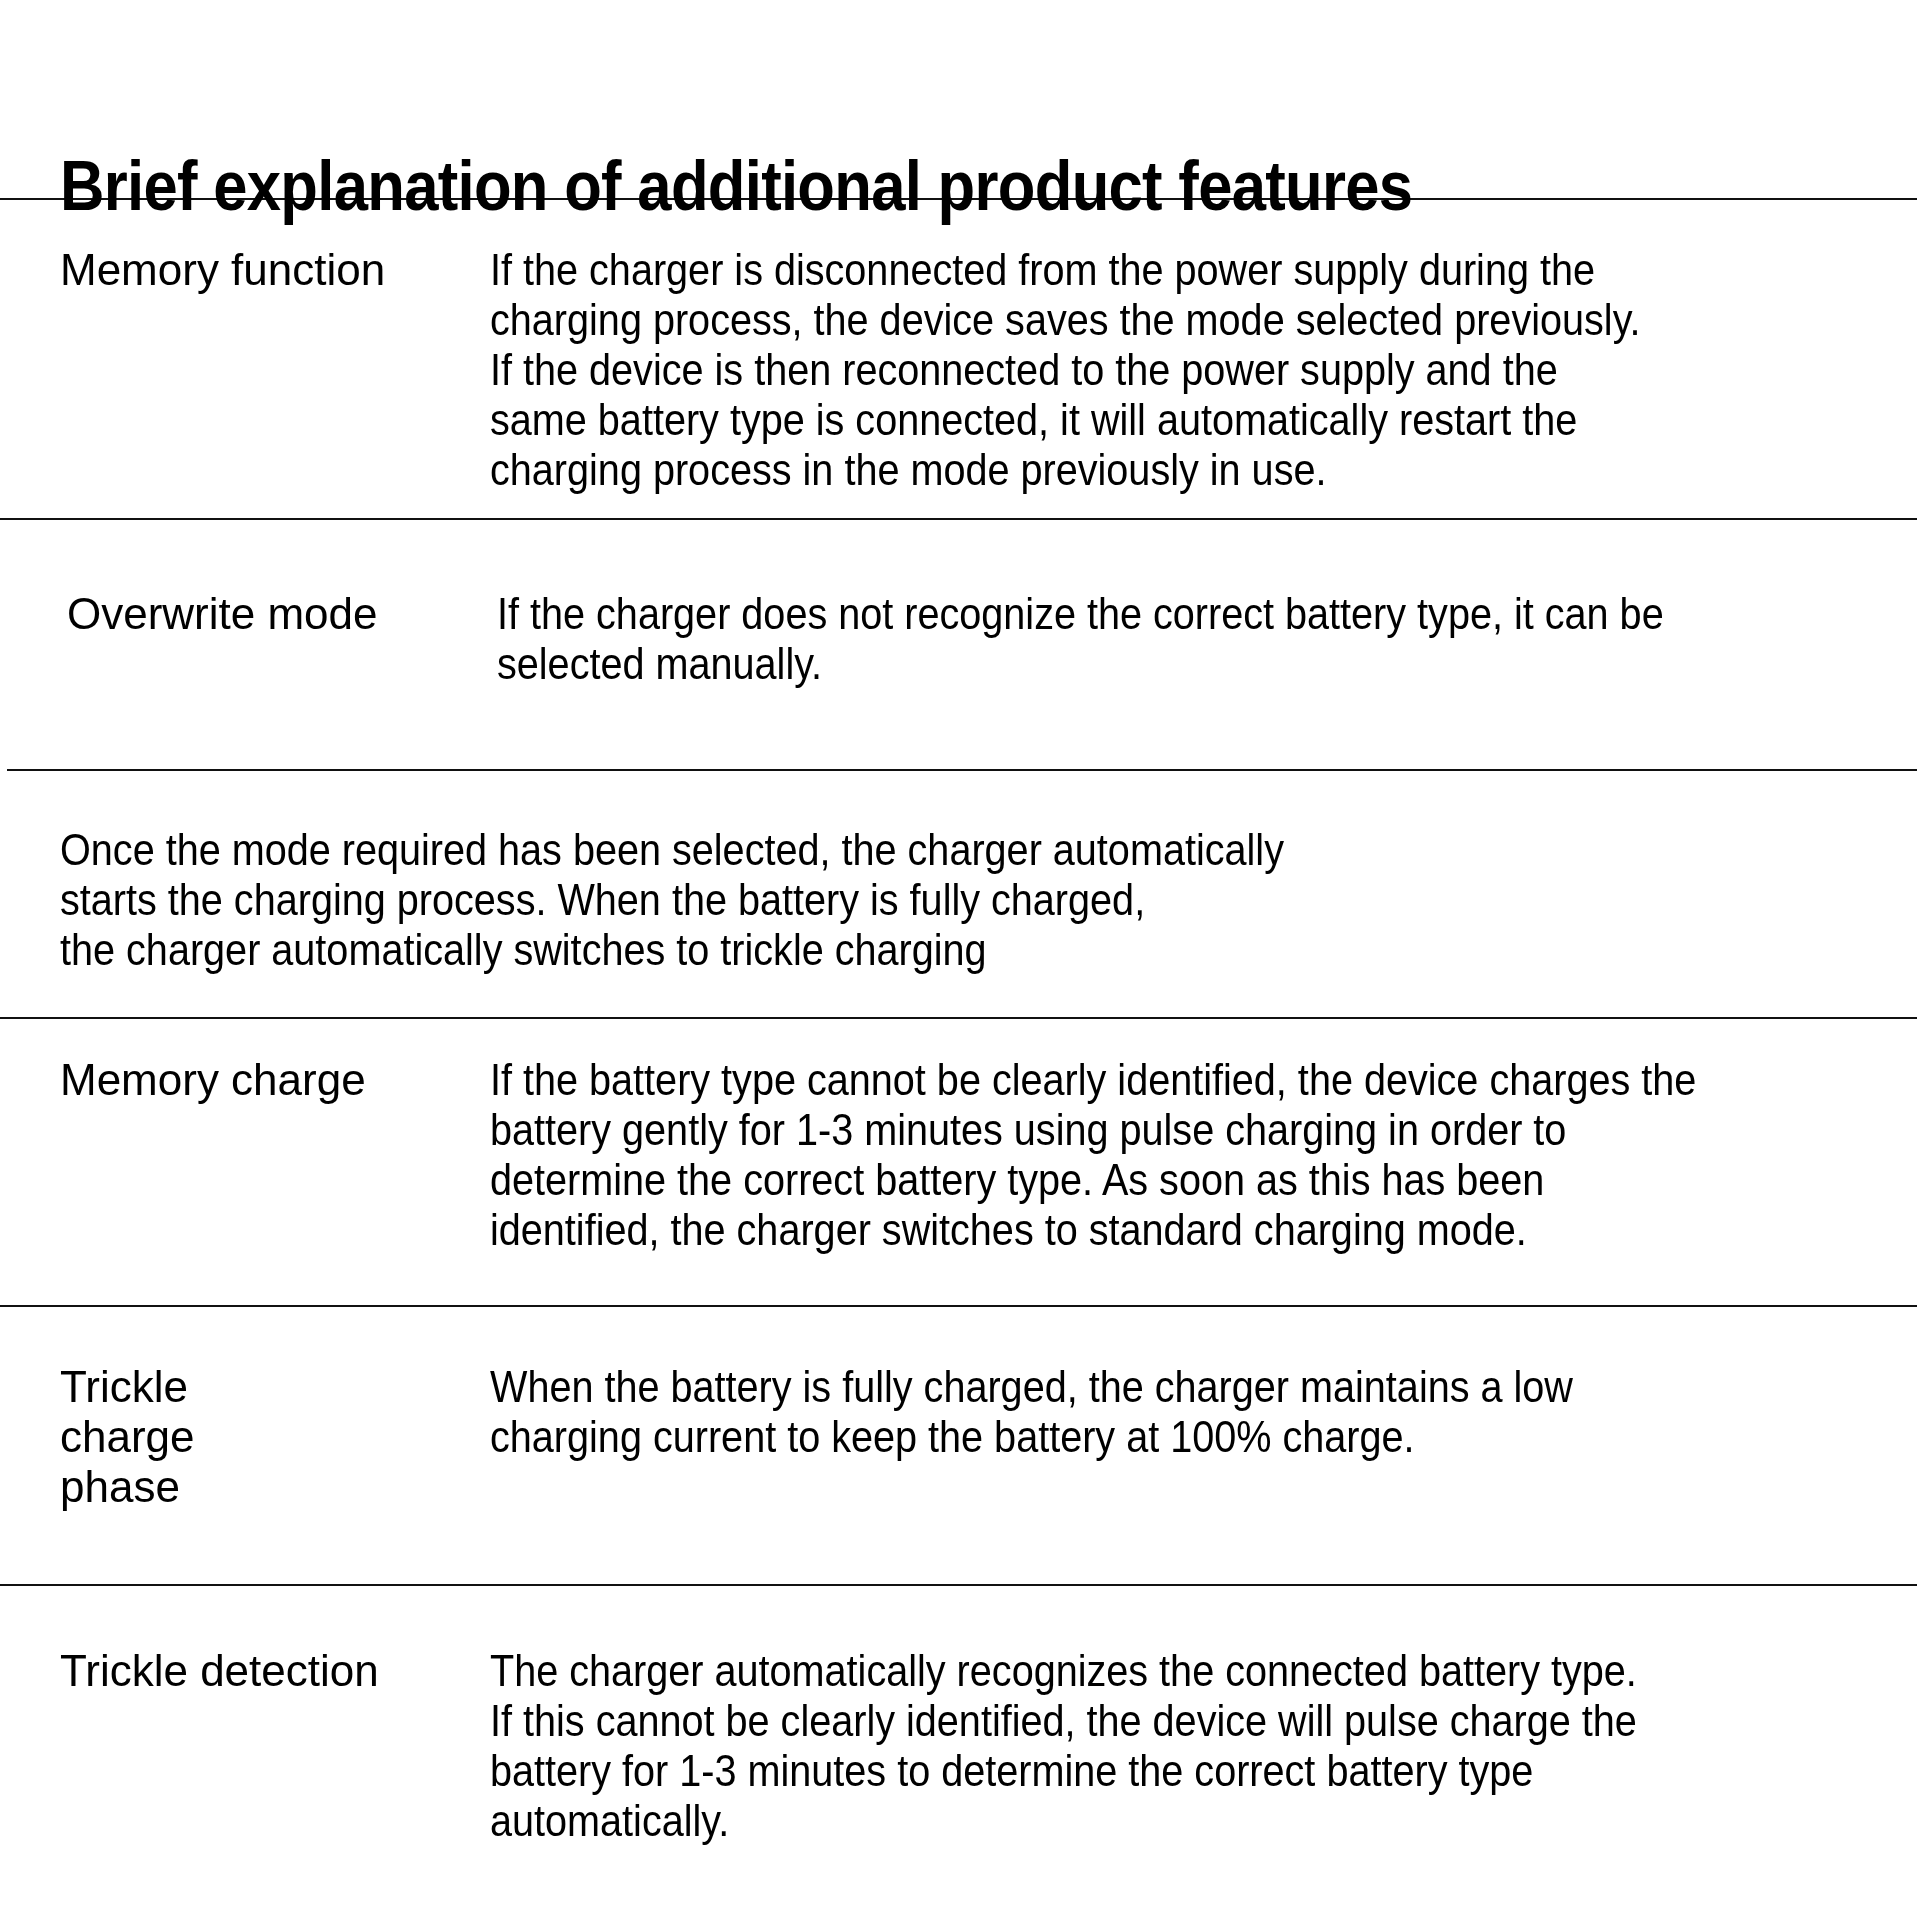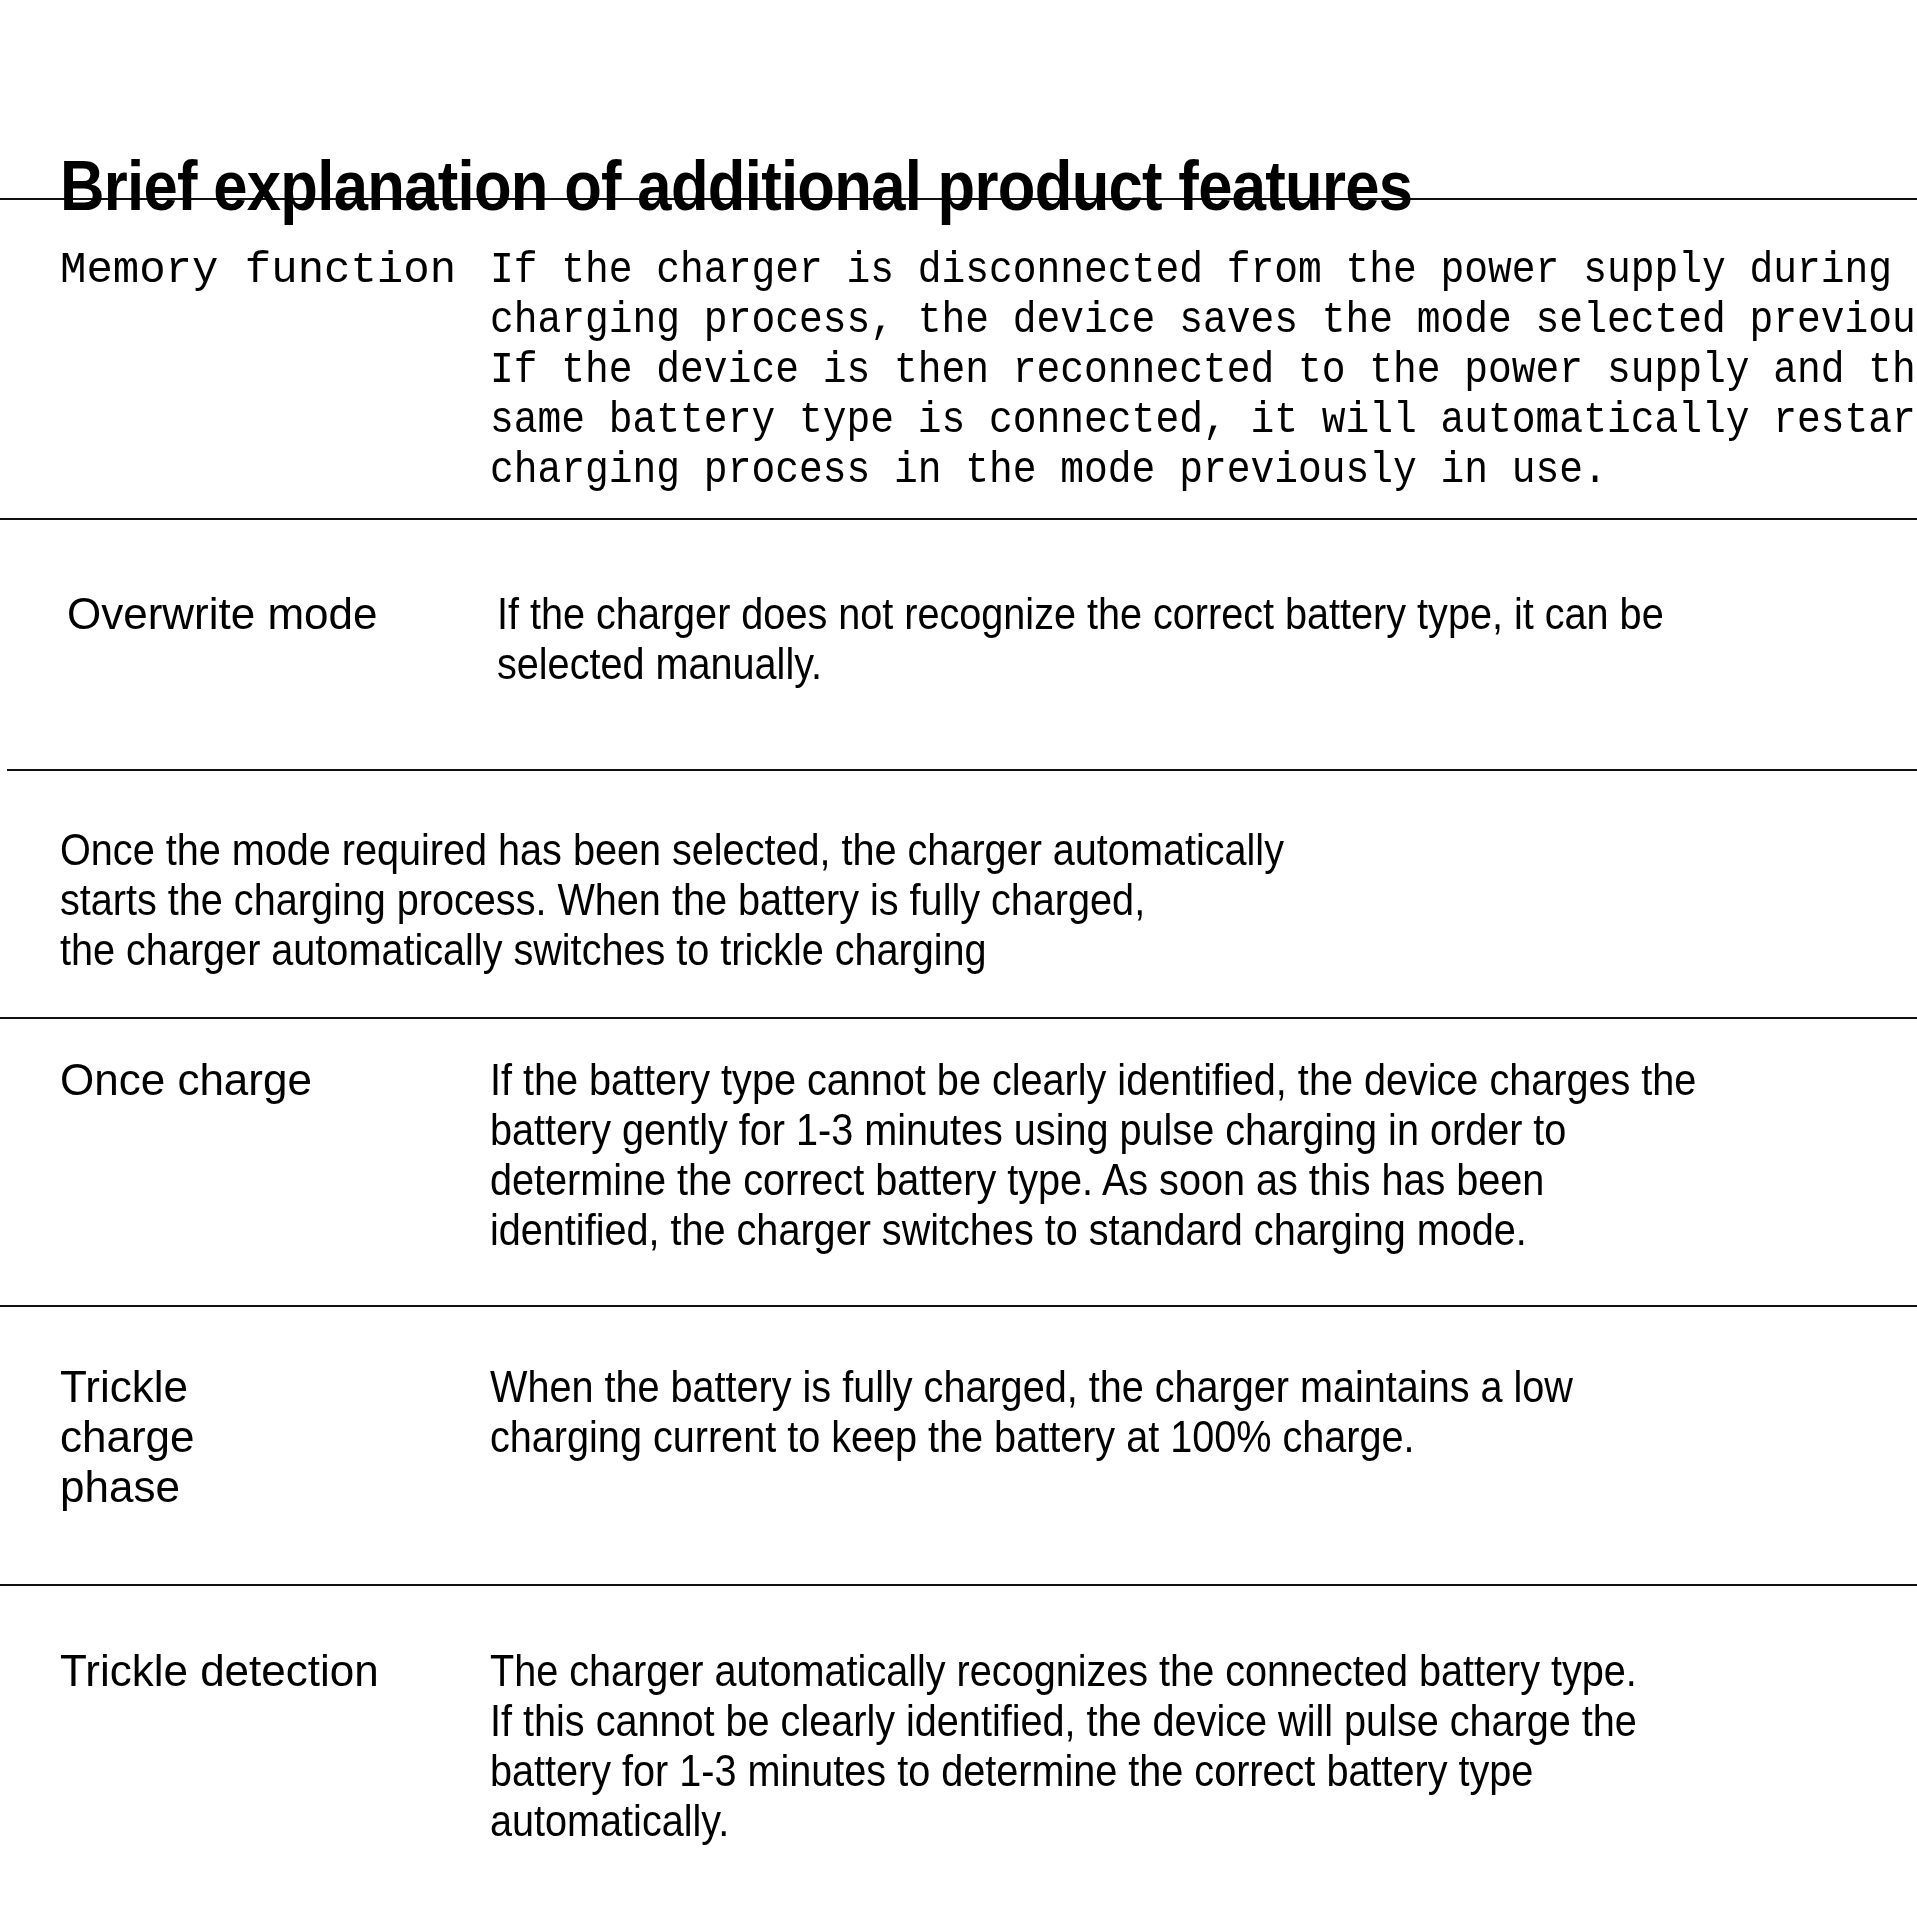--- a/index.html
+++ b/index.html
@@ -55,21 +55,21 @@
     line-height: 50px;
     white-space: pre;
   }
   .desc {
     font-size: 44px;
     line-height: 50px;
     white-space: pre;
     transform: scaleX(0.9);
     transform-origin: left top;
   }
-  .row1 { padding-top: 45px; padding-bottom: 23px; font-family: Liberation Mono, monospace; }
+  .row1 { padding-top: 45px; padding-bottom: 23px; }
   .row2 { padding-top: 69px; padding-bottom: 80px; margin-left: 7px; }
   .row3 { padding-top: 54px; padding-bottom: 42px; }
   .row4 { padding-top: 36px; padding-bottom: 50px; }
   .row5 { padding-top: 55px; padding-bottom: 72px; }
   .row6 { padding-top: 60px; padding-bottom: 46px; }
 </style>
 </head>
 <body>
 
 <div class="page">
@@ -95,21 +95,21 @@
 selected manually.</div>
     </div>
 
     <div class="row row3">
       <div class="desc">Once the mode required has been selected, the charger automatically
 starts the charging process. When the battery is fully charged,
 the charger automatically switches to trickle charging</div>
     </div>
 
     <div class="row row4">
-      <div class="feature">Once charge</div>
+      <div class="feature">Memory charge</div>
       <div class="desc">If the battery type cannot be clearly identified, the device charges the
 battery gently for 1-3 minutes using pulse charging in order to
 determine the correct battery type. As soon as this has been
 identified, the charger switches to standard charging mode.</div>
     </div>
 
     <div class="row row5">
       <div class="feature">Trickle
 charge
 phase</div>

